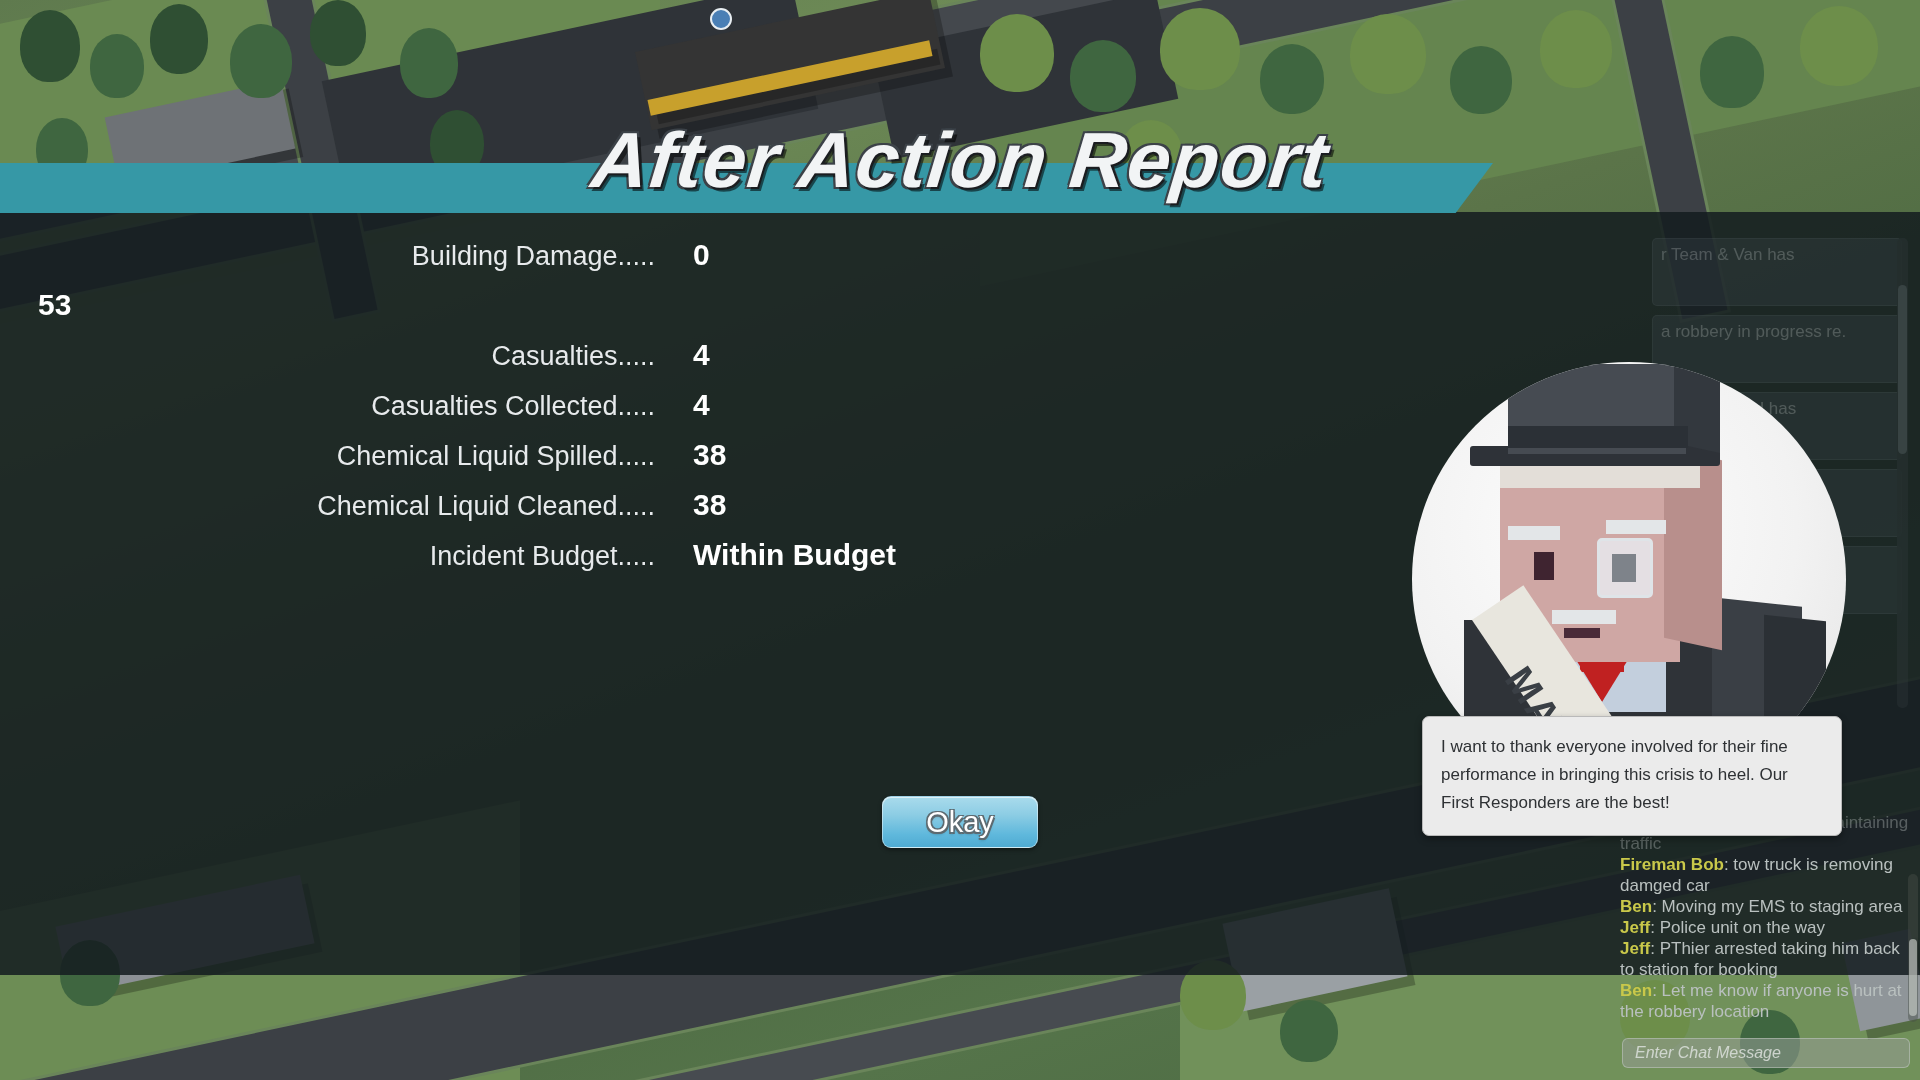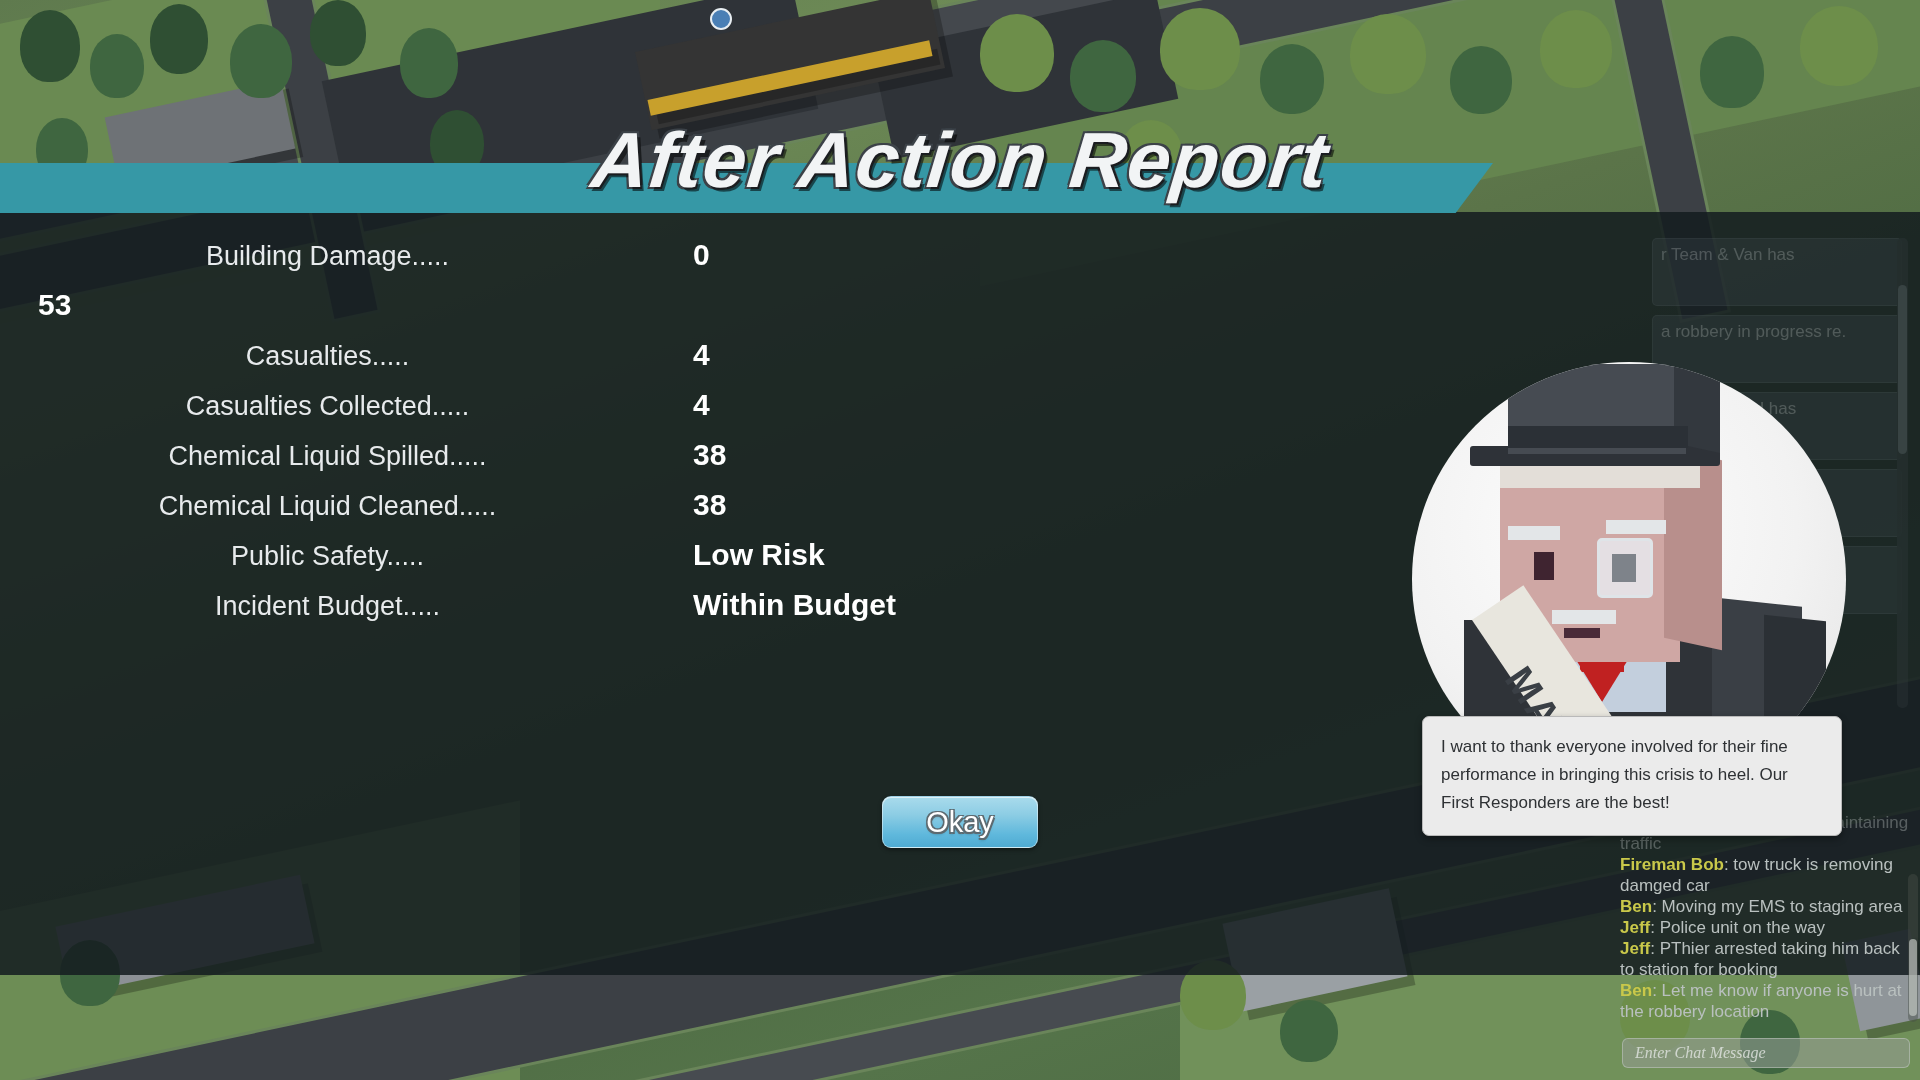--- a/index.html
+++ b/index.html
@@ -77,21 +77,21 @@
   
   #stats {
     position:absolute; left:0; top:238px; width:1300px;
     z-index:5;
   }
   .stat-row {
     display:flex; align-items:baseline;
     margin-bottom:16px;
   }
   .stat-label {
-    width:655px; text-align:center;
+    width:655px; text-align:right;
     font-size:27px; color:#e7eaec;
     white-space:nowrap;
   }
   .stat-value {
     margin-left:38px;
     font-size:30px; font-weight:bold; color:#ffffff;
     white-space:nowrap;
   }
 
   
@@ -177,21 +177,21 @@
   #chat-scroll-thumb {
     position:absolute; left:1px; top:44%; width:8px; height:52%;
     background:rgba(200,205,200,.65); border-radius:5px;
   }
   #chat-input {
     position:absolute; right:10px; bottom:12px; width:288px; height:30px;
     background:rgba(150,156,150,.55);
     border:1px solid rgba(200,205,200,.5);
     border-radius:6px;
     padding:0 12px;
-    font-family:Liberation Serif, serif;
+    font-family:Liberation Sans, sans-serif;
     font-size:16px; font-style:italic;
     color:#e8ece8;
     z-index:10;
   }
   #chat-input::placeholder { color:#dde1dd; font-style:italic; opacity:.85; }
 
   
   #map-pin {
     position:absolute; left:710px; top:8px; width:22px; height:22px;
     border-radius:50%; background:#4a7fb5; border:2px solid #e8eef2;
@@ -286,24 +286,20 @@
   </div>
   <div class="stat-row">
     <div class="stat-label">Chemical Liquid Spilled.....</div>
     <div class="stat-value">38</div>
   </div>
   <div class="stat-row">
     <div class="stat-label">Chemical Liquid Cleaned.....</div>
     <div class="stat-value">38</div>
   </div>
   <div class="stat-row">
-    <div class="stat-label">Public Safety.....</div>
-    <div class="stat-value">Low Risk</div>
-  </div>
-  <div class="stat-row">
     <div class="stat-label">Incident Budget.....</div>
     <div class="stat-value">Within Budget</div>
   </div>
 </div>
 
 <div id="okay-btn">
   <span>Okay</span>
 </div>
 
 <div id="mayor-wrap">

